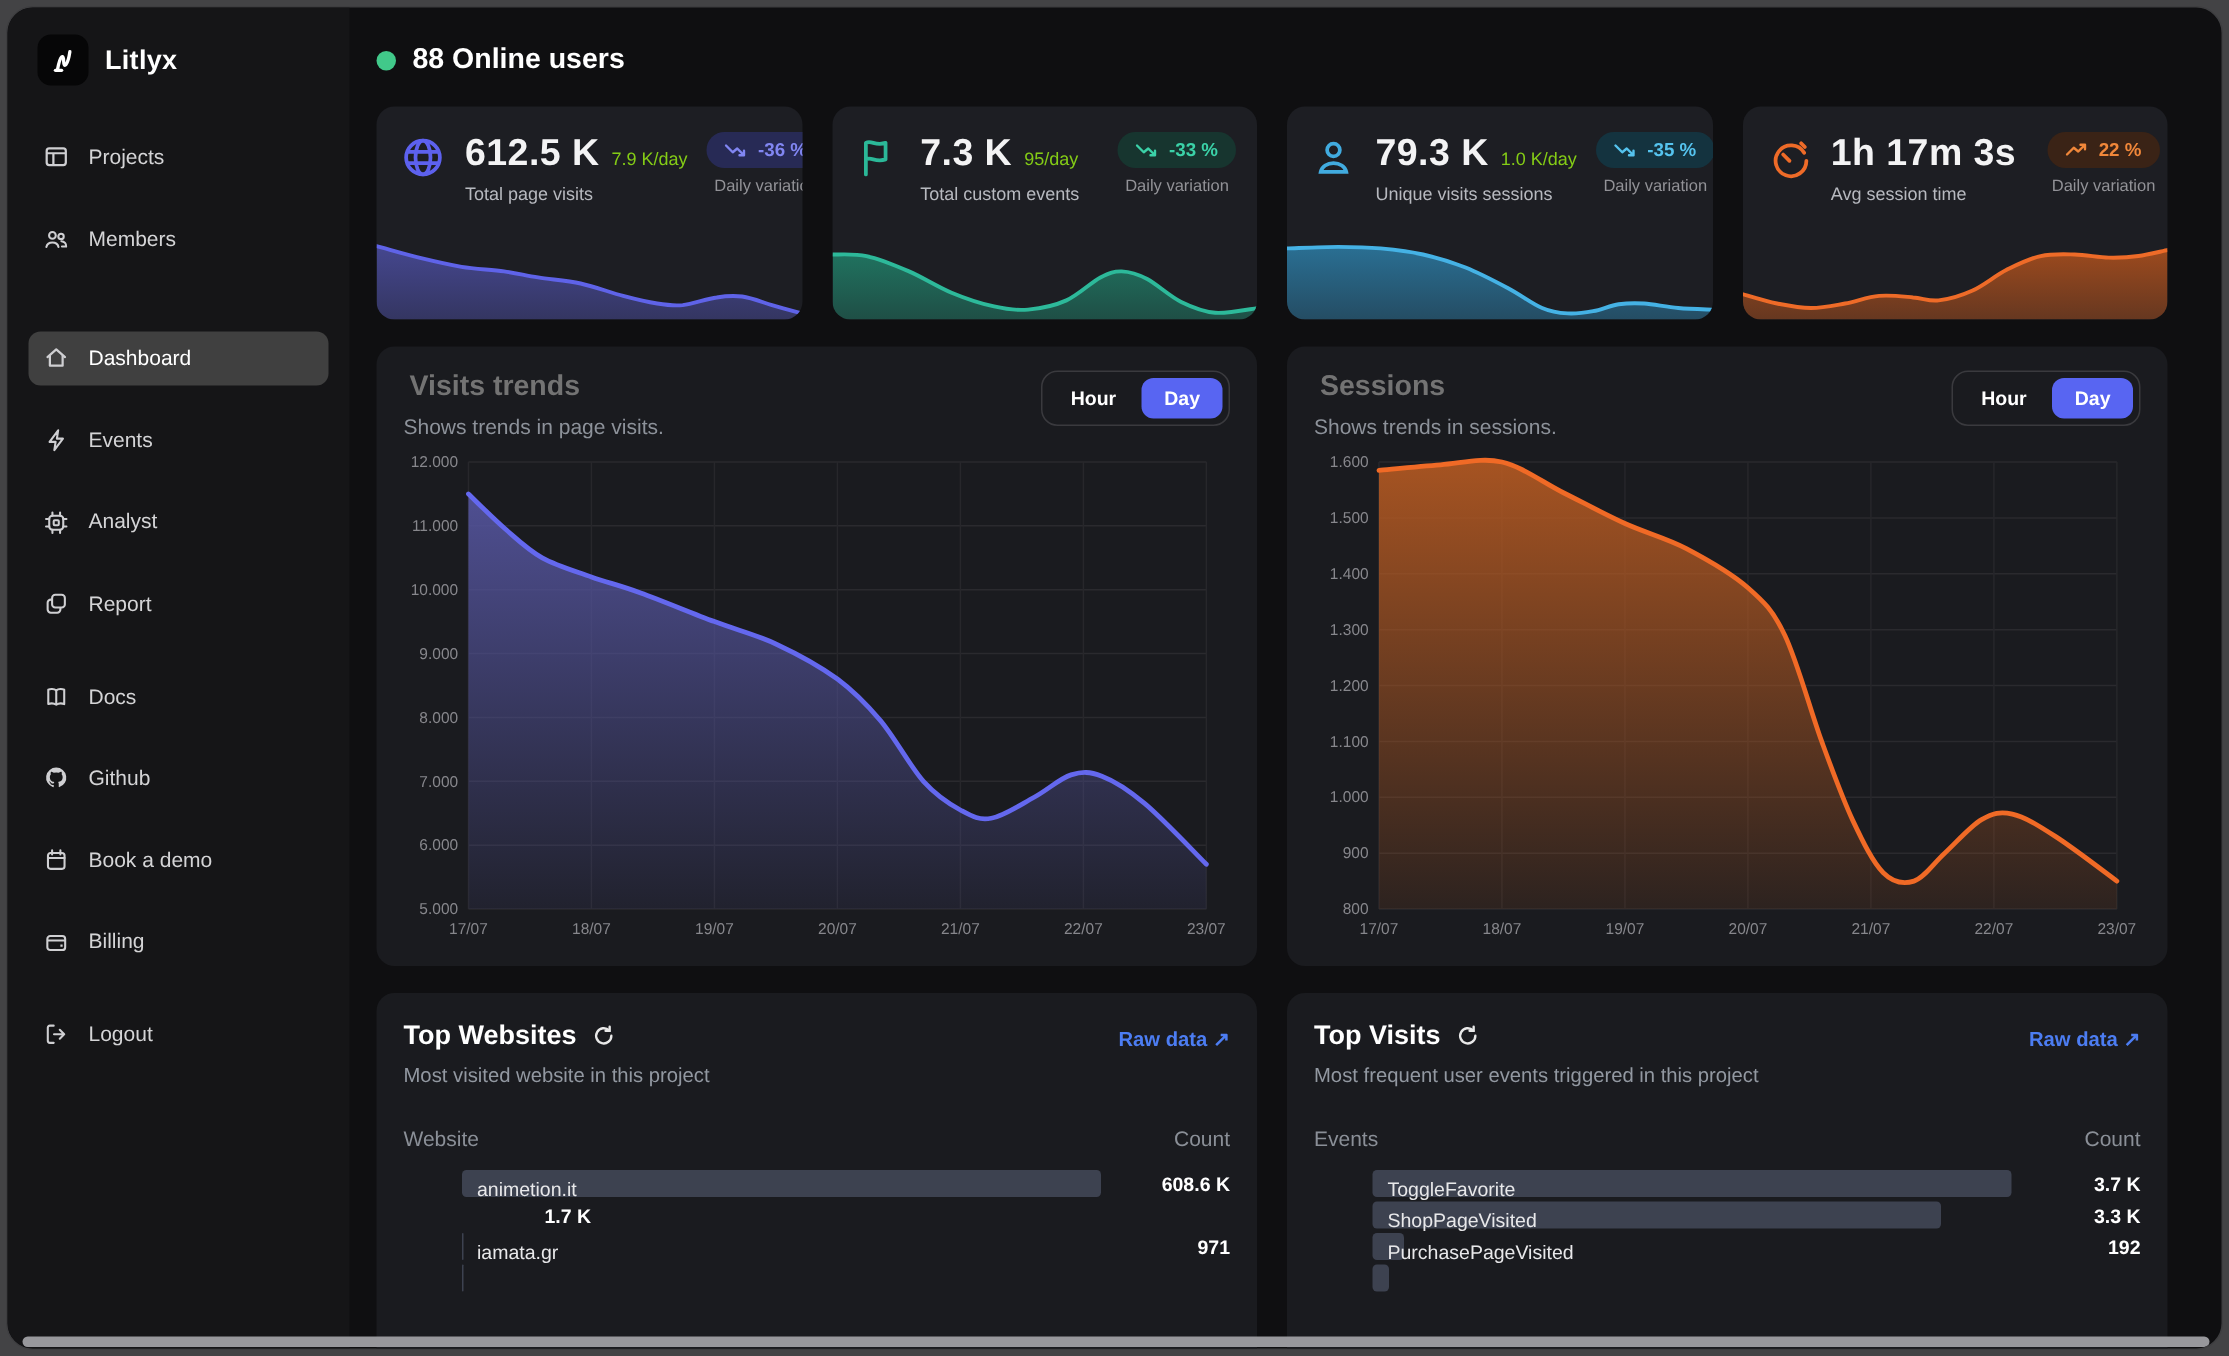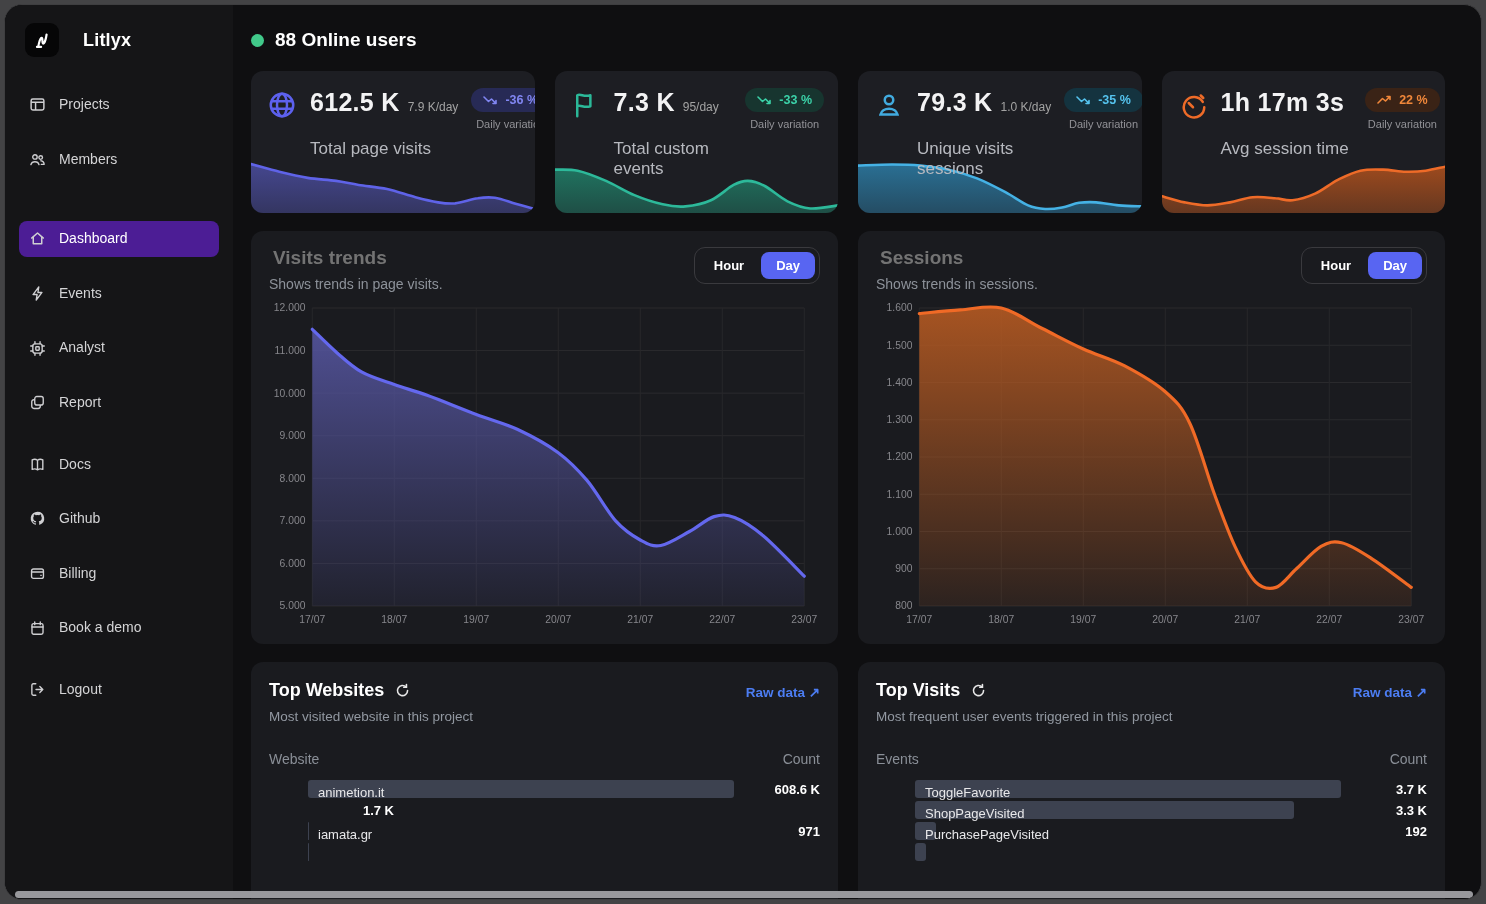--- a/index.html
+++ b/index.html
@@ -1,47 +1,47 @@
 <!DOCTYPE html>
 <html><head>
 <meta charset="utf-8">
 <style>
   html,body{margin:0;padding:0;background:#434345;font-family:"Liberation Sans",sans-serif;}
   *{box-sizing:border-box;}
   .app{position:relative;width:1478px;height:896px;margin:4px;background:#0f0f11;border:1px solid #3e3e40;
        border-radius:18px;overflow:hidden;display:flex;}
   
   .sidebar{width:228px;flex-shrink:0;background:#151517;padding:16px 14px;display:flex;flex-direction:column;}
-  .brand{display:flex;align-items:center;gap:24px;padding:2px 6px 8px;text-align:center;}
+  .brand{display:flex;align-items:center;gap:11px;padding:2px 6px 8px;text-align:center;}
   .brand-logo{width:34px;height:34px;background:#060607;border-radius:9px;display:flex;align-items:center;justify-content:center;}
   .brand-name{font-size:18px;font-weight:700;color:#fff;letter-spacing:.2px;}
   .nav{display:flex;flex-direction:column;gap:19px;}
   .nav-top{margin-top:22px;}
   .nav-main{margin-top:44px;}
   .nav-secondary{margin-top:26px;}
   .nav-logout{margin-top:26px;}
   .nav-item{display:flex;align-items:center;gap:13px;padding:8px 10px;border-radius:8px;color:#d4d4d6;
             font-size:14px;cursor:pointer;line-height:1.4;}
-  .nav-item.active{background:#4c1d95;color:#fff;}
+  .nav-item.active{background:#404040;color:#fff;}
   .nav-item .ni{width:17px;height:17px;color:#cfcfd2;flex-shrink:0;display:flex;}
   .nav-item svg{width:100%;height:100%;}
   
   .main{flex:1;padding:16px 36px 0 18px;display:flex;flex-direction:column;min-width:0;}
   .online-row{display:flex;align-items:center;gap:11px;font-size:19px;font-weight:700;color:#fff;margin:8px 0 20px;}
   .dot{width:13px;height:13px;border-radius:50%;background:#41c98a;}
   
   .cards-row{display:flex;gap:20px;margin-bottom:18px;}
   .stat-card{position:relative;flex:1;height:142px;background:#1d1e23;border-radius:12px;overflow:hidden;}
   .card-top{position:relative;z-index:2;display:flex;gap:13px;padding:17px 14px 0 16px;}
   .card-icon{width:30px;height:30px;color:var(--accent);margin-top:2px;flex-shrink:0;}
   .card-icon svg{width:100%;height:100%;}
   .value-row{display:flex;align-items:baseline;gap:8px;white-space:nowrap;}
   .value{font-size:25px;font-weight:700;color:#f3f3f4;letter-spacing:.3px;}
-  .rate{font-size:12px;color:#a3a3a3;}
-  .card-label{font-size:17px;color:#b7b9bf;margin-top:22px;}
+  .rate{font-size:12px;color:#84cc16;}
+  .card-label{font-size:12px;color:#b7b9bf;margin-top:5px;}
   .card-var{margin-left:auto;display:flex;flex-direction:column;align-items:center;gap:6px;flex-shrink:0;}
   .badge{display:inline-flex;align-items:center;gap:7px;background:var(--badge-bg);color:var(--badge-fg);
          font-size:12.5px;font-weight:700;padding:5px 12px;border-radius:999px;white-space:nowrap;}
   .badge svg{width:15px;height:10px;}
   .var-label{font-size:11px;color:#929297;}
   .spark{position:absolute;left:0;right:0;bottom:0;height:60px;z-index:1;}
   .spark svg{display:block;}
   
   .charts-row{display:flex;gap:20px;margin-bottom:18px;}
   .chart-panel{flex:1;min-width:0;background:#1a1b1f;border-radius:12px;padding:16px 18px 6px;height:413px;}
@@ -162,35 +162,35 @@
       <div class="nav-item">
         <span class="ni">
           <svg viewBox="0 0 16 16" fill="currentColor">
             <path d="M8 1.6a6.3 6.3 0 0 0-2 12.3c.32.06.43-.14.43-.3v-1.1c-1.75.38-2.12-.84-2.12-.84-.29-.73-.7-.93-.7-.93-.57-.39.04-.38.04-.38.63.04.96.65.96.65.56.96 1.48.68 1.84.52.06-.41.22-.68.4-.84-1.4-.16-2.87-.7-2.87-3.12 0-.69.25-1.25.65-1.7-.07-.16-.28-.8.06-1.66 0 0 .53-.17 1.73.65a6 6 0 0 1 3.16 0c1.2-.82 1.73-.65 1.73-.65.34.86.13 1.5.06 1.66.4.45.65 1.01.65 1.7 0 2.42-1.47 2.95-2.88 3.11.23.2.43.58.43 1.17v1.73c0 .17.11.37.44.3A6.3 6.3 0 0 0 8 1.6z"></path>
           </svg>
           </span>
         <span>Github</span>
       </div>
       <div class="nav-item">
         <span class="ni">
+          <svg viewBox="0 0 16 16" fill="none" stroke="currentColor" stroke-width="1.3" stroke-linecap="round" stroke-linejoin="round">
+            <rect x="2.8" y="3.4" width="10.4" height="10" rx="1.6"></rect>
+              <path d="M5.4 1.8 v2.6 M10.6 1.8 v2.6 M2.8 6.6 H13.2"></path>
+          </svg>
+          </span>
+        <span>Book a demo</span>
+      </div>
+      <div class="nav-item">
+        <span class="ni">
           <svg viewBox="0 0 16 16" fill="none" stroke="currentColor" stroke-width="1.3" stroke-linejoin="round">
             <rect x="2.4" y="3.8" width="11.2" height="8.8" rx="1.8"></rect>
               <path d="M2.4 6.6 H13.6 M10.6 9.8 h1.4"></path>
           </svg>
           </span>
         <span>Billing</span>
-      </div>
-      <div class="nav-item">
-        <span class="ni">
-          <svg viewBox="0 0 16 16" fill="none" stroke="currentColor" stroke-width="1.3" stroke-linecap="round" stroke-linejoin="round">
-            <rect x="2.8" y="3.4" width="10.4" height="10" rx="1.6"></rect>
-              <path d="M5.4 1.8 v2.6 M10.6 1.8 v2.6 M2.8 6.6 H13.2"></path>
-          </svg>
-          </span>
-        <span>Book a demo</span>
       </div>
     </nav>
 
     <nav class="nav nav-logout">
       <div class="nav-item">
         <span class="ni">
           <svg viewBox="0 0 16 16" fill="none" stroke="currentColor" stroke-width="1.3" stroke-linecap="round" stroke-linejoin="round">
             <path d="M6.4 2.6 H4 a1.3 1.3 0 0 0 -1.3 1.3 v8.2 a1.3 1.3 0 0 0 1.3 1.3 h2.4"></path>
             <path d="M10.2 10.8 L13 8 L10.2 5.2 M13 8 H6.6"></path>
           </svg>

